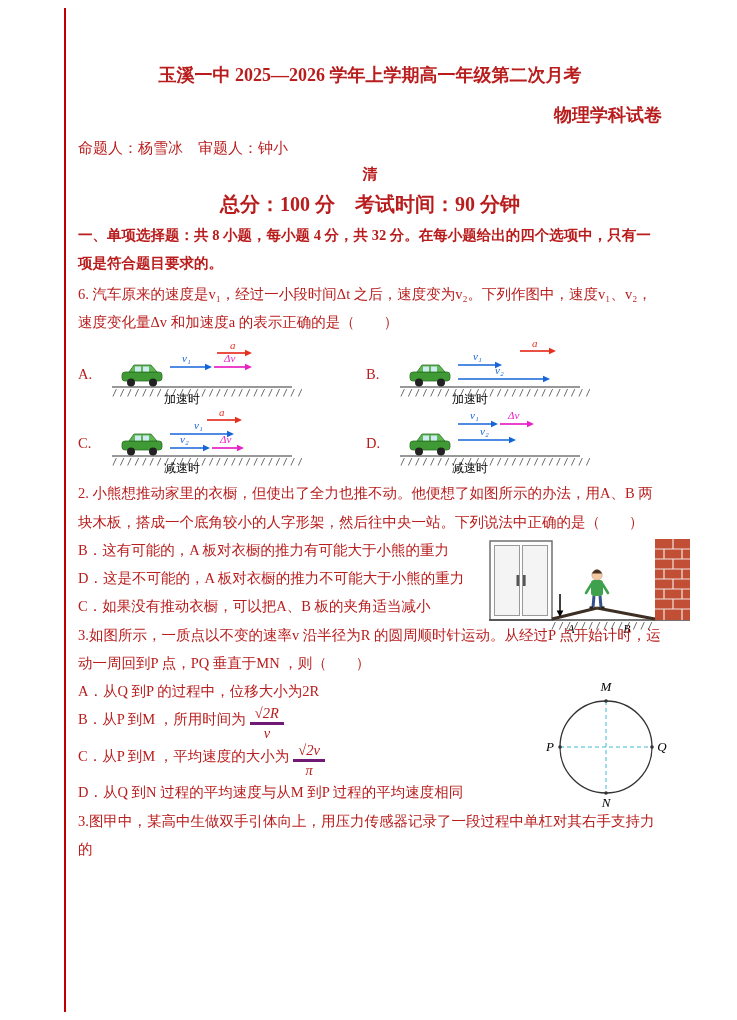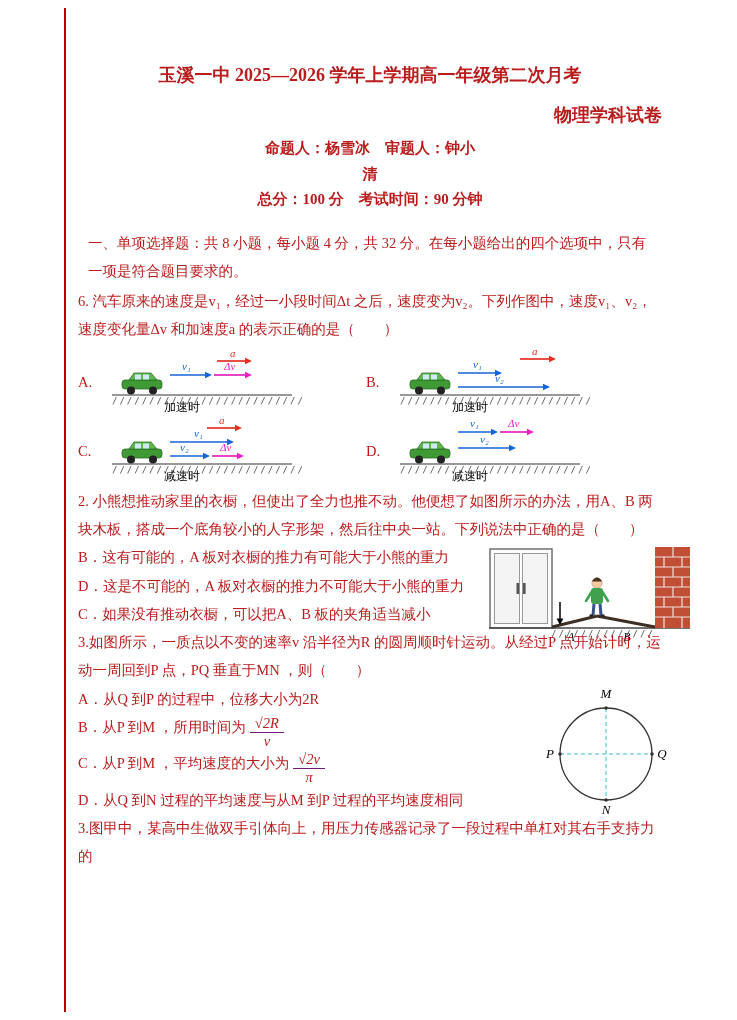--- a/index.html
+++ b/index.html
@@ -2,24 +2,24 @@
 <html><head>
 <meta charset="utf-8">
 <style>
   html,body{margin:0;padding:0;background:#ffffff;}
   .page{position:relative;width:737px;height:1020px;background:#fff;overflow:hidden;
         font-family:"Liberation Serif","DejaVu Serif",serif;color:#b91c1c;}
   .margin-line{position:absolute;left:64px;top:8px;height:1004px;width:2px;background:#c00000;}
   .content{position:absolute;left:78px;top:62px;width:584px;font-size:14.5px;line-height:1.95;}
   .t1{font-size:18px;font-weight:bold;text-align:center;margin:0 0 14px;line-height:1.45;}
   .t2{font-size:18px;font-weight:bold;text-align:right;margin:0 0 8px;line-height:1.45;}
-  .setter{font-weight:bold;text-align:center;font-size:15px;line-height:1.7;margin:0;}
+  .setter{font-weight:normal;text-align:left;font-size:15px;line-height:1.7;margin:0;}
   .setter2{font-weight:bold;text-align:center;font-size:15px;line-height:1.7;margin:0;}
-  .info{font-weight:bold;text-align:center;font-size:15px;line-height:1.7;margin:0 0 16px;}
-  .section-heading{font-weight:normal;margin:0 10px 2px;}
+  .info{font-weight:bold;text-align:center;font-size:20px;line-height:1.7;margin:0 0 0;}
+  .section-heading{font-weight:bold;margin:0 0 2px;}
   p.stem{margin:0;}
   .question{position:relative;}
   .opts p{margin:0;}
   .q2 .opts{width:430px;}
   .q3 .opts{width:450px;}
   .q2-fig{position:absolute;right:-30px;top:58px;}
   .q3-fig{position:absolute;right:-10px;top:56px;}
   
   .diag-grid{display:grid;grid-template-columns:278px 278px;column-gap:10px;row-gap:3px;margin:5px 0 3px;}
   .diag-cell{display:flex;align-items:center;}
@@ -36,21 +36,21 @@
   .car-body{fill:#3f9a35;stroke:#2c6e24;stroke-width:.8;}
   .car-top{fill:#5cb84e;stroke:#2c6e24;stroke-width:.8;}
   .car-win{fill:#cfe9f7;}
   .car-wheel{fill:#222;}
   .mortar{stroke:#f1e4de;stroke-width:1.2;}
   .figlbl{font-size:12px;font-style:italic;fill:#000;text-anchor:middle;}
   .dash{stroke:#3fb8d8;stroke-width:1;stroke-dasharray:4 3;}
   .ptlbl{font-size:13px;font-style:italic;fill:#000;text-anchor:middle;}
   
   .frac{display:inline-block;vertical-align:-0.95em;text-align:center;margin:0 4px;font-style:italic;line-height:1.15;}
-  .frac .num{display:block;border-bottom:1px solid #701a75;padding:0 5px;}
+  .frac .num{display:block;border-bottom:3px solid #701a75;padding:0 5px;}
   .frac .den{display:block;}
 </style>
 </head>
 <body>
 
 <div class="page">
   <div class="margin-line"></div>
 
   <div class="content">
 

